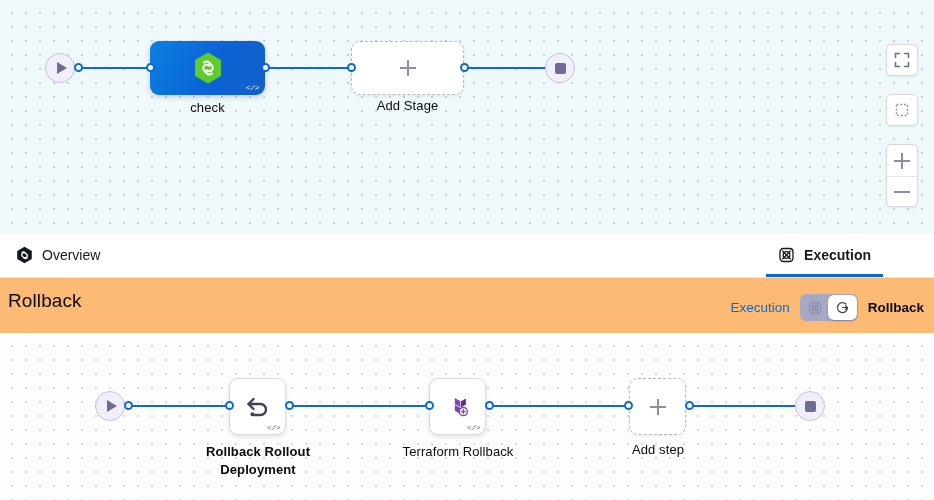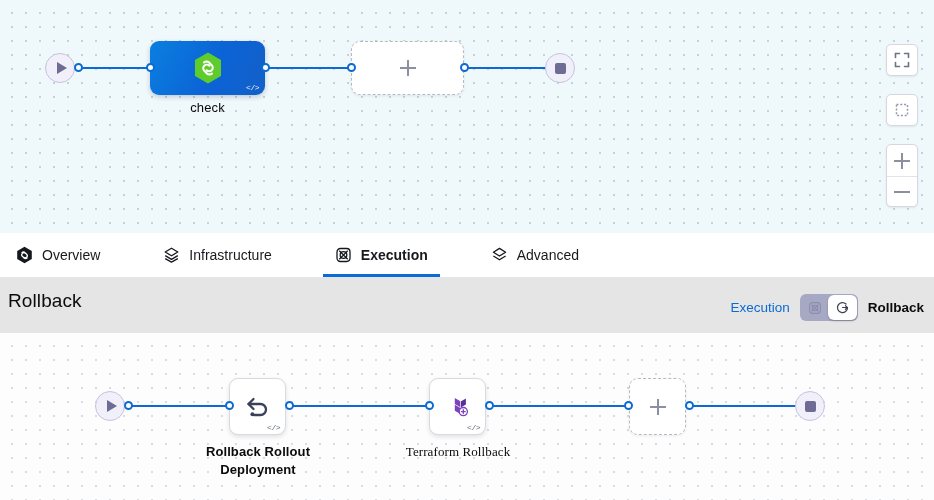--- a/index.html
+++ b/index.html
@@ -108,39 +108,39 @@
   .zoom-btn {
     height: 31px; display: flex; align-items: center; justify-content: center;
   }
   .zoom-btn + .zoom-btn { border-top: 1px solid #e2e4e9; }
   .minus { width: 16px; height: 2px; background: #8b8fa0; }
 
   
   #tabbar {
     position: absolute; left: 0; top: 233px; width: 934px; height: 45px;
     background: #ffffff; border-bottom: 1px solid #e4e6eb;
-    display: flex; align-items: stretch; padding-left: 16px;
+    display: flex; align-items: stretch; padding-left: 16px; justify-content: space-between;
   }
   .tab {
     display: flex; align-items: center; gap: 9px;
     padding: 0 20px 0 0; margin-right: 43px;
     font-size: 14px; color: #171a1e; position: relative;
   }
   .tab .tlabel { white-space: nowrap; }
   .tab.active .tlabel { font-weight: bold; }
   .tab.active::after {
     content: ""; position: absolute; left: -12px; right: 8px; bottom: 0;
     height: 3px; background: #0b6bd3;
   }
   .tab svg { display: block; }
 
   
   #rollback-header {
     position: absolute; left: 0; top: 278px; width: 934px; height: 55px;
-    background: #e5e5e5;
+    background: #fdba74;
   }
   #page-title {
     position: absolute; left: 8px; top: 12px;
     font-size: 19px; color: #0b0b0d; letter-spacing: .1px;
   }
   #toggle-wrap {
     position: absolute; right: 10px; top: 16px;
     display: flex; align-items: center; gap: 10px;
   }
   .tg-left  { font-size: 13.5px; color: #0b6bd3; }
@@ -196,20 +196,21 @@
     </div>
     <div class="port" style="left:146px; top:63px;"></div>
     <div class="port" style="left:261px; top:63px;"></div>
     <div class="node-label" style="left:150px; top:99px; width:115px;">check</div>
 
     <div class="add-stage">
       <div class="plus"></div>
     </div>
     <div class="port" style="left:347px; top:63px;"></div>
     <div class="port" style="left:460px; top:63px;"></div>
+    <div class="node-label" style="left:346px; top:97px; width:123px;">Add Stage</div>
 
     <div class="port" style="left:553px; top:63px;"></div>
     <div class="terminal" style="left:545px; top:53px;">
       <div class="stop-sq"></div>
     </div>
 
     <div class="ctrl-btn" id="ctrl-fullscreen">
       <svg width="16" height="16" viewBox="0 0 16 16">
         <g fill="none" stroke="#6e7285" stroke-width="1.6" stroke-linecap="round">
           <path d="M1.5 5.5V1.5H5.5"></path>
@@ -238,51 +239,32 @@
 
     <div class="tab">
       <svg width="17" height="18" viewBox="0 0 17 18">
         <path d="M8.5 .7 L15.8 4.9 L15.8 13.1 L8.5 17.3 L1.2 13.1 L1.2 4.9 Z" fill="#15181d"></path>
         <path d="M6 6.6 a2.1 2.1 0 0 1 3 0 l1.6 1.6 a2.1 2.1 0 0 1 -3 3 M11 12 a2.1 2.1 0 0 1 -3 0 l-1.6 -1.6 a2.1 2.1 0 0 1 3 -3" fill="none" stroke="#ffffff" stroke-width="1.3" stroke-linecap="round"></path>
       </svg>
       <span class="tlabel">Overview</span>
     </div>
 
 
-    <div class="tab">
-      <svg width="17" height="18" viewBox="0 0 17 18">
-        <g fill="none" stroke="#15181d" stroke-width="1.3" stroke-linejoin="round">
-          <path d="M8.5 2.2 L14.8 6 L8.5 9.8 L2.2 6 Z"></path>
-          <path d="M2.2 9.6 L8.5 13.4 L14.8 9.6"></path>
-          <path d="M2.2 12.6 L8.5 16.1 L14.8 12.6"></path>
-        </g>
-      </svg>
-      <span class="tlabel">Infrastructure</span>
-    </div>
 
     <div class="tab active">
       <svg width="17" height="18" viewBox="0 0 17 18">
         <g fill="none" stroke="#15181d" stroke-width="1.3">
           <rect x="2" y="2.5" width="13" height="13" rx="3.4"></rect>
           <circle cx="8.5" cy="9" r="3.3"></circle>
           <path d="M4.3 4.8 L12.7 13.2 M12.7 4.8 L4.3 13.2"></path>
         </g>
       </svg>
       <span class="tlabel">Execution</span>
     </div>
 
-    <div class="tab">
-      <svg width="17" height="18" viewBox="0 0 17 18">
-        <g fill="none" stroke="#15181d" stroke-width="1.3" stroke-linejoin="round">
-          <path d="M8.5 2.4 L14.6 6.2 L8.5 10 L2.4 6.2 Z"></path>
-          <path d="M2.4 10 L8.5 13.8 L14.6 10"></path>
-        </g>
-      </svg>
-      <span class="tlabel">Advanced</span>
-    </div>
   </div>
 
   <div id="rollback-header">
     <div id="page-title">Rollback</div>
 
     <div id="toggle-wrap">
       <span class="tg-left">Execution</span>
 
       <div class="switch">
         <div class="half">
@@ -345,27 +327,28 @@
         <circle cx="19.3" cy="18.6" r="4.1" fill="#ffffff" stroke="#7b42bc" stroke-width="1.3"></circle>
         <g fill="none" stroke="#7b42bc" stroke-width="1.3" stroke-linecap="round">
           <path d="M19.3 16.7 V20.5"></path>
             <path d="M17.4 18.6 H21.2"></path>
         </g>
       </svg>
       <span class="codebadge dark">&lt;/&gt;</span>
     </div>
     <div class="port" style="left:425px; top:68px;"></div>
     <div class="port" style="left:485px; top:68px;"></div>
-    <div class="node-label" style="left:388px; top:110px; width:140px;font-family:Liberation Serif, serif;">Terraform Rollback</div>
+    <div class="node-label" style="left:388px; top:110px; width:140px;">Terraform Rollback</div>
 
     <div class="step dashed" style="left:629px; top:45px;">
       <div class="plus"></div>
     </div>
     <div class="port" style="left:624px; top:68px;"></div>
     <div class="port" style="left:685px; top:68px;"></div>
+    <div class="node-label" style="left:598px; top:108px; width:120px;">Add step</div>
 
     <div class="port" style="left:799px; top:68px;"></div>
     <div class="terminal" style="left:795px; top:58px;">
       <div class="stop-sq"></div>
     </div>
   </div>
 
 </div>
 
 </body></html>

